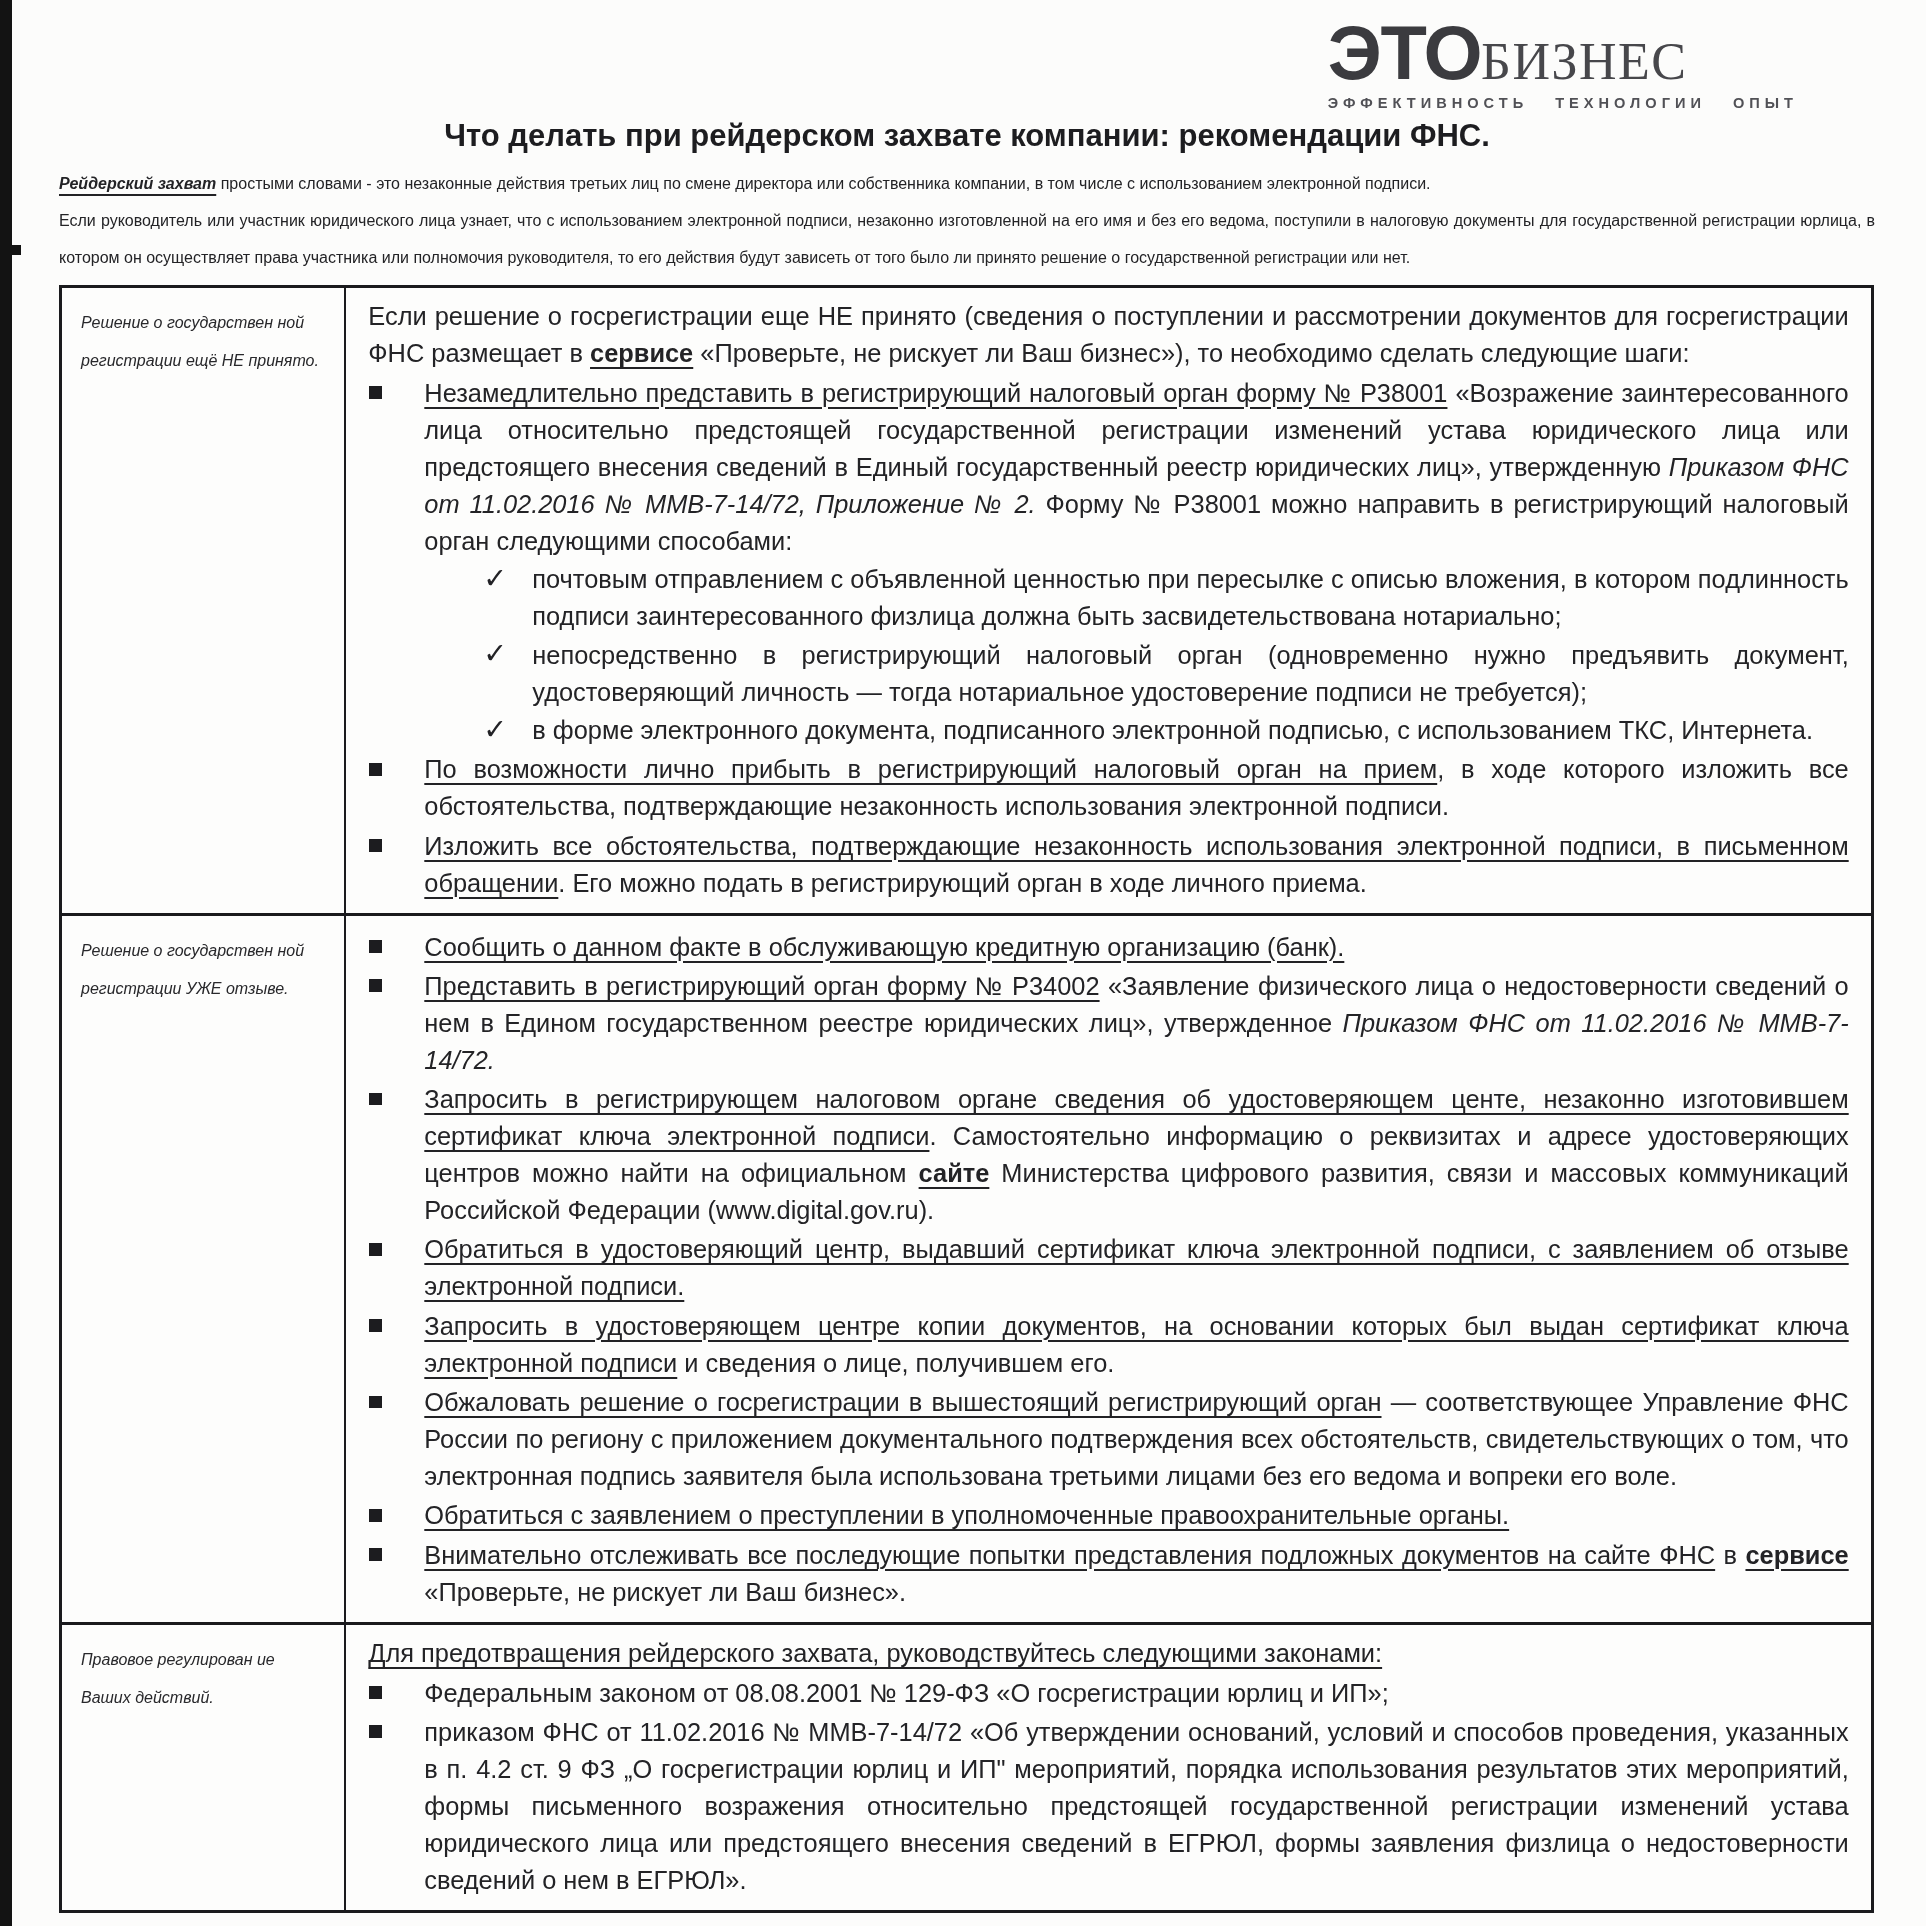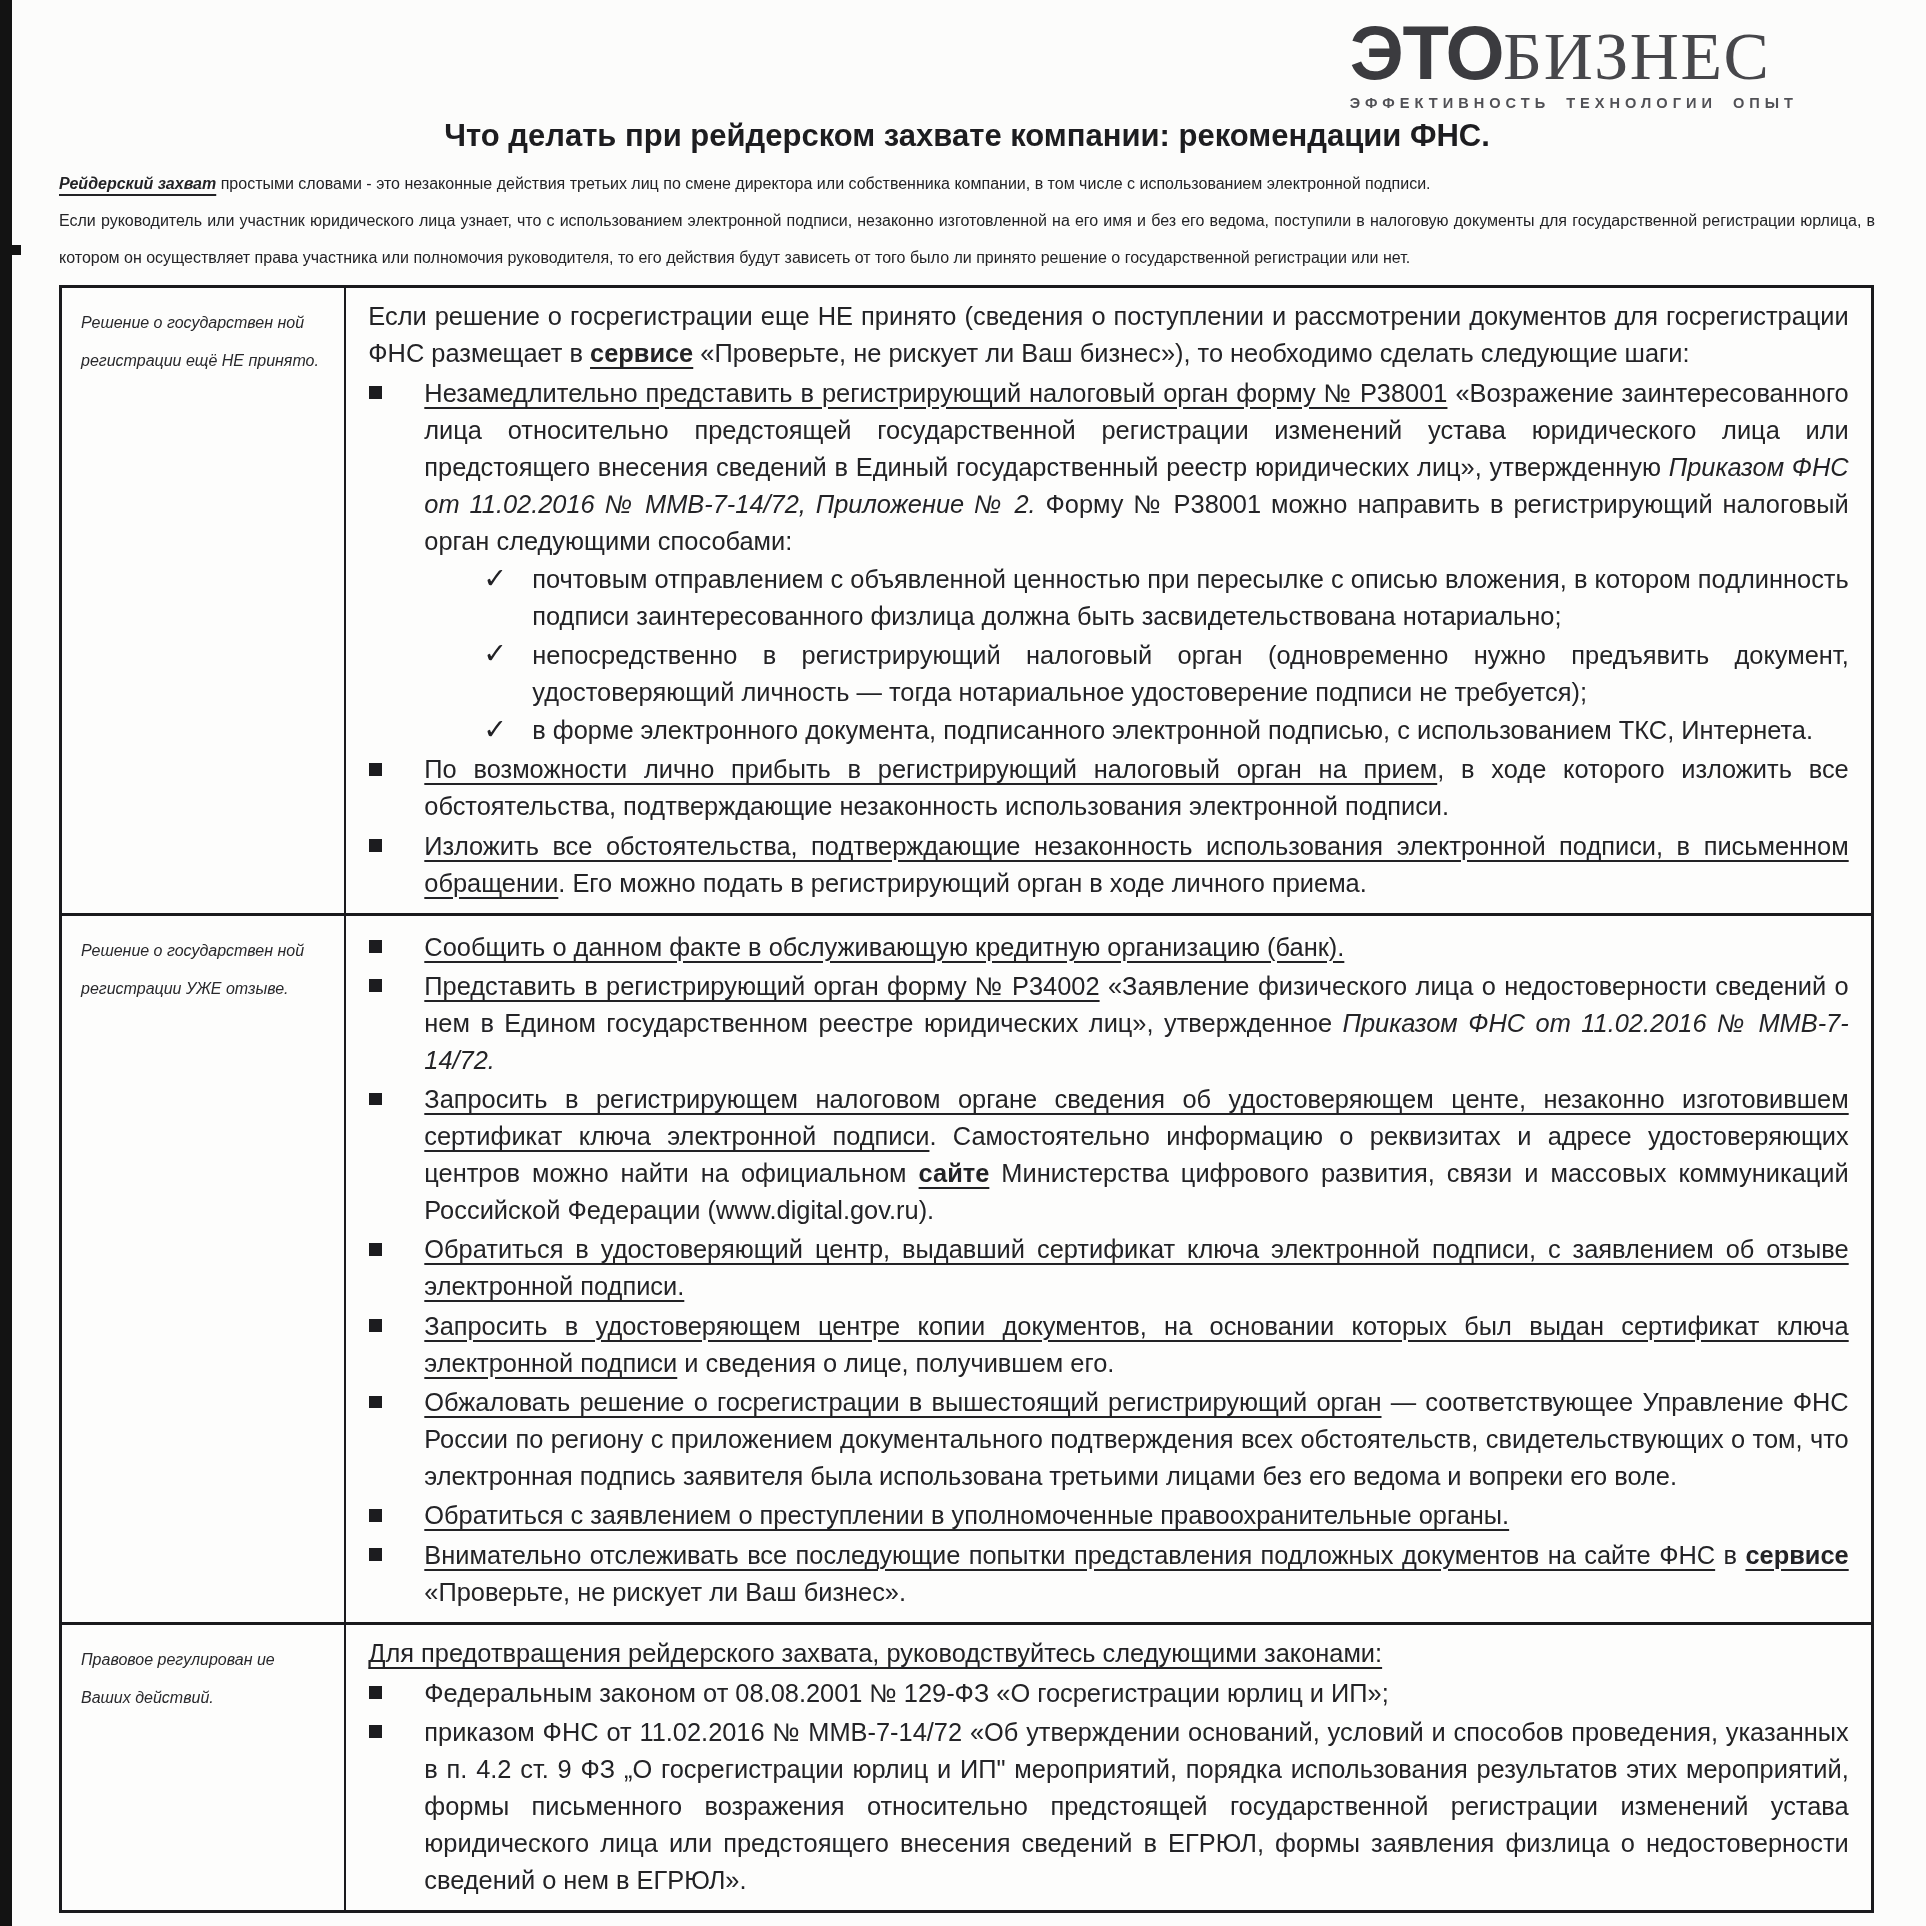--- a/index.html
+++ b/index.html
@@ -13,22 +13,22 @@
   .scan-bar-left{position:absolute;left:0;top:0;width:11.6px;height:2707px;background:#131313;}
   .scan-notch{position:absolute;left:0;top:245px;width:21px;height:10px;background:#131313;}
 
   .page{position:relative;padding:13px 96px 0 59px;}
 
   
   .logo-row{position:relative;height:103px;}
   .logo{position:absolute;right:77px;top:2.3px;text-align:left;}
   .logo-main{white-space:nowrap;line-height:1;}
   .logo-this{font-weight:900;font-size:76px;letter-spacing:-1.5px;color:#3b3b3f;}
-  .logo-biz{font-family:"Liberation Serif","DejaVu Serif",serif;font-weight:400;font-size:68px;letter-spacing:1.5px;color:#47474b;text-align:center;}
-  .logo-tagline{margin-top:3.9px;font-size:14.6px;font-weight:700;letter-spacing:5px;color:#515156;display:flex;gap:16px;}
+  .logo-biz{font-family:"Liberation Serif","DejaVu Serif",serif;font-weight:400;font-size:52px;letter-spacing:1.5px;color:#47474b;text-align:center;}
+  .logo-tagline{margin-top:3.9px;font-size:14.6px;font-weight:700;letter-spacing:5px;color:#515156;display:flex;gap:27px;}
 
   
   .title{margin:1.5px 0 0 0;text-align:center;font-size:31px;font-weight:700;color:#1d1d20;}
 
   
   .intro{margin-top:11.6px;font-size:16px;line-height:37px;text-align:justify;}
   .intro p{margin:0;}
 
   
   .r-b{font-weight:700;}

